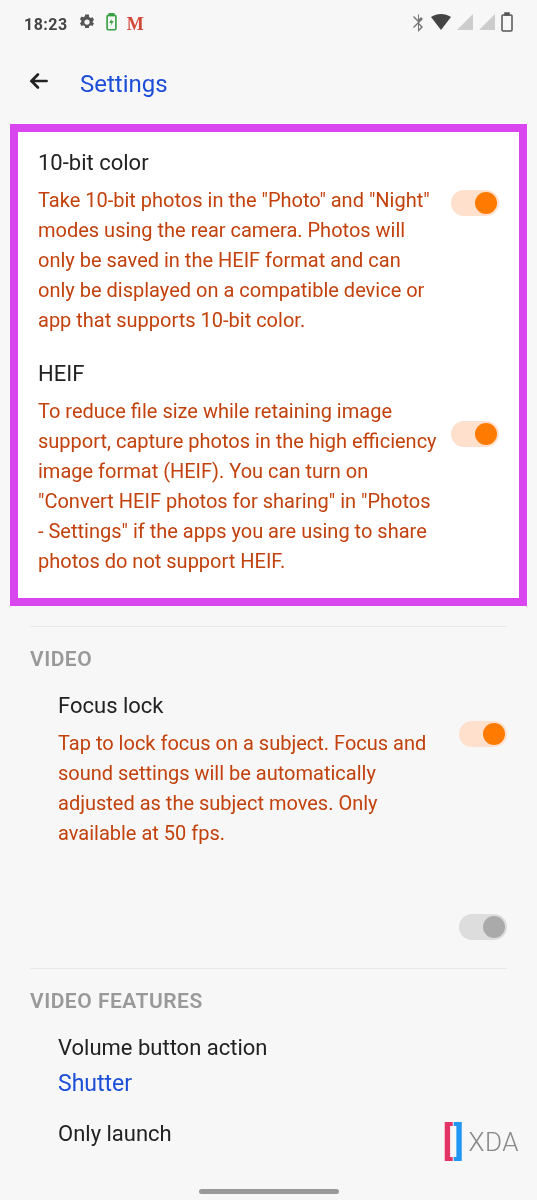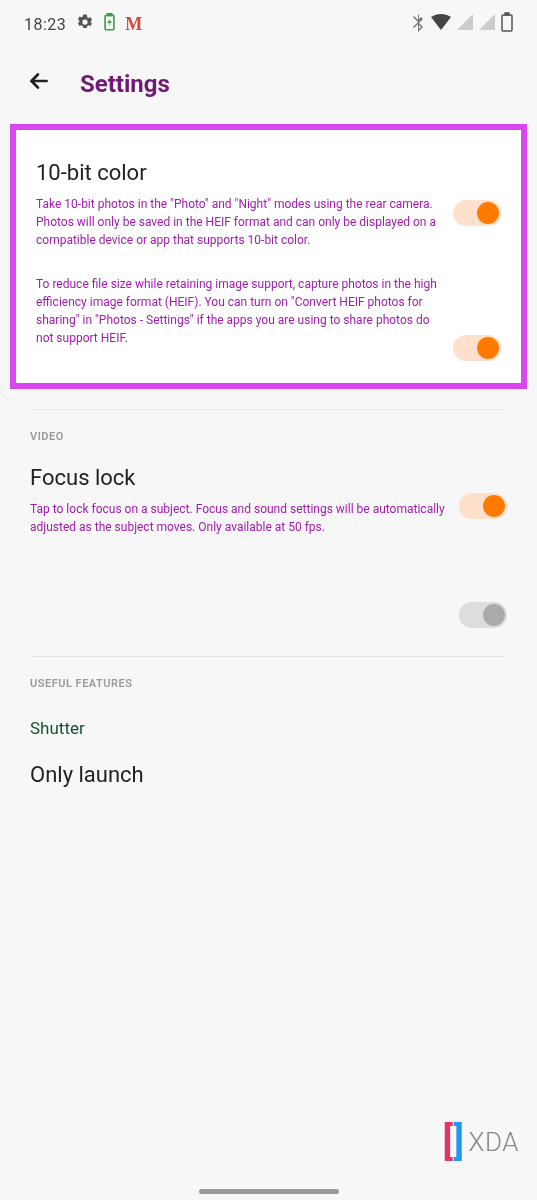--- a/index.html
+++ b/index.html
@@ -15,58 +15,58 @@
       height: 48px;
       display: flex;
       align-items: center;
       justify-content: space-between;
       padding: 0 24px;
       font-size: 16px;
       color: #444;
     }
     .status-left { display: flex; align-items: center; gap: 10px; }
     .status-right { display: flex; align-items: center; gap: 6px; }
-    .status-time { font-weight: 400; letter-spacing: 0.5px; }
+    .status-time { font-weight: 700; letter-spacing: 0.5px; }
     .gear-icon, .battery-icon, .wifi-icon, .bt-icon, .sig-icon { display: inline-block; }
     .gmail-icon { color: #d44638; font-weight: bold; font-size: 18px; font-family: serif; }
     .batt-green { color: #3aa046; }
     
     .header {
       display: flex;
       align-items: center;
       padding: 20px 26px 24px;
       gap: 28px;
     }
     .back-arrow { font-size: 26px; cursor: pointer; color: #222; font-weight: bold; }
-    .header-title { font-size: 24px; font-weight: 700; color: #701a75; }
+    .header-title { font-size: 24px; font-weight: 400; color: #1d4ed8; }
     
     .highlight-box {
-      border: 6px solid #d946ef;
+      border: 8px solid #d946ef;
       margin: 0 10px;
       background: #fff;
-      padding: 12px 0 14px 0;
+      padding: 0 0 14px 0;
     }
     
     .setting-item {
       display: flex;
       align-items: flex-start;
       padding: 18px 20px 8px;
       gap: 12px;
     }
     .setting-content { flex: 1; }
     .setting-title {
       font-size: 22px;
       font-weight: 400;
       color: #222;
       margin-bottom: 10px;
     }
     .setting-desc {
-      font-size: 12px;
+      font-size: 20px;
       line-height: 1.5;
-      color: #a21caf;
+      color: #c2410c;
     }
     .toggle {
       width: 48px;
       height: 26px;
       border-radius: 13px;
       position: relative;
       margin-top: 40px;
       cursor: pointer;
       flex-shrink: 0;
     }
@@ -84,32 +84,32 @@
     
     .section {
       padding: 0 30px;
     }
     .divider {
       border: none;
       border-top: 1px solid #e8e8e8;
       margin: 20px 0;
     }
     .section-header {
-      font-size: 11px;
+      font-size: 21px;
       font-weight: 600;
       color: #999;
       letter-spacing: 0.5px;
       margin: 18px 0 12px;
     }
-    .section .setting-item { padding: 10px 0 8px; }
+    .section .setting-item { padding: 10px 0 8px; margin-left: 28px; }
     .section .toggle { margin-top: 28px; }
     
     .setting-value {
-      font-size: 17px;
-      color: #14532d;
+      font-size: 23px;
+      color: #1d4ed8;
       margin-top: 6px;
     }
     
     .gesture-bar {
       position: absolute;
       bottom: 6px;
       left: 50%;
       transform: translateX(-50%);
       width: 140px;
       height: 5px;
@@ -200,20 +200,21 @@
       <div class="setting-title">10-bit color</div>
       <div class="setting-desc">Take 10-bit photos in the "Photo" and "Night" modes using the rear camera. Photos will only be saved in the HEIF format and can only be displayed on a compatible device or app that supports 10-bit color.</div>
     </div>
     <div class="toggle on">
         <div class="toggle-knob"></div>
       </div>
   </div>
 
   <div class="setting-item">
     <div class="setting-content">
+      <div class="setting-title">HEIF</div>
       <div class="setting-desc">To reduce file size while retaining image support, capture photos in the high efficiency image format (HEIF). You can turn on "Convert HEIF photos for sharing" in "Photos - Settings" if the apps you are using to share photos do not support HEIF.</div>
     </div>
     <div class="toggle on" style="margin-top:60px">
         <div class="toggle-knob"></div>
       </div>
   </div>
 </div>
 
 <div class="section">
   <hr class="divider">
@@ -231,24 +232,25 @@
 
   <div class="setting-item">
     <div class="setting-content">
     </div>
     <div class="toggle off" style="margin-top:48px">
         <div class="toggle-knob"></div>
       </div>
   </div>
 
   <hr class="divider">
-  <div class="section-header">USEFUL FEATURES</div>
-
-  <div class="setting-item">
-    <div class="setting-content">
+  <div class="section-header">VIDEO FEATURES</div>
+
+  <div class="setting-item">
+    <div class="setting-content">
+      <div class="setting-title">Volume button action</div>
       <div class="setting-value">Shutter</div>
     </div>
   </div>
 
   <div class="setting-item" style="padding-top:16px">
     <div class="setting-content">
       <div class="setting-title">Only launch</div>
     </div>
   </div>
 </div>

